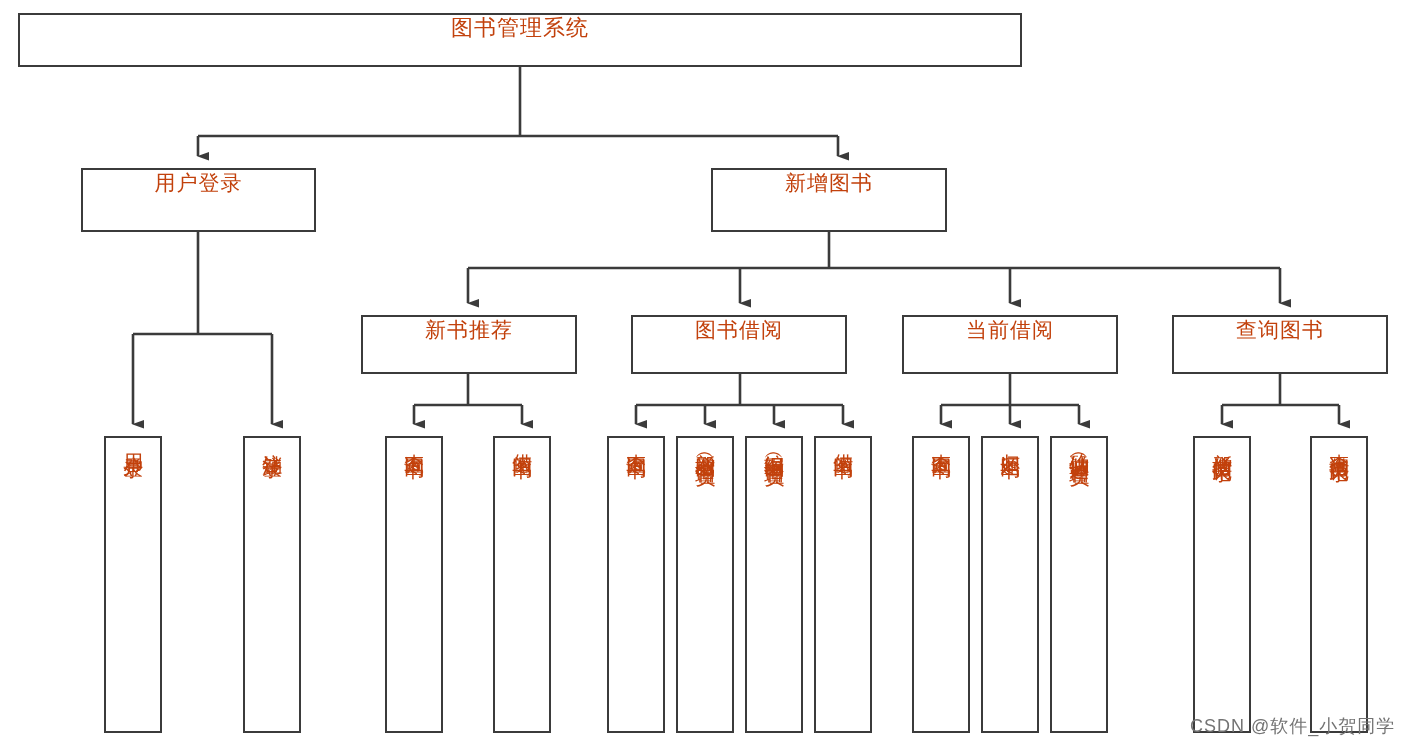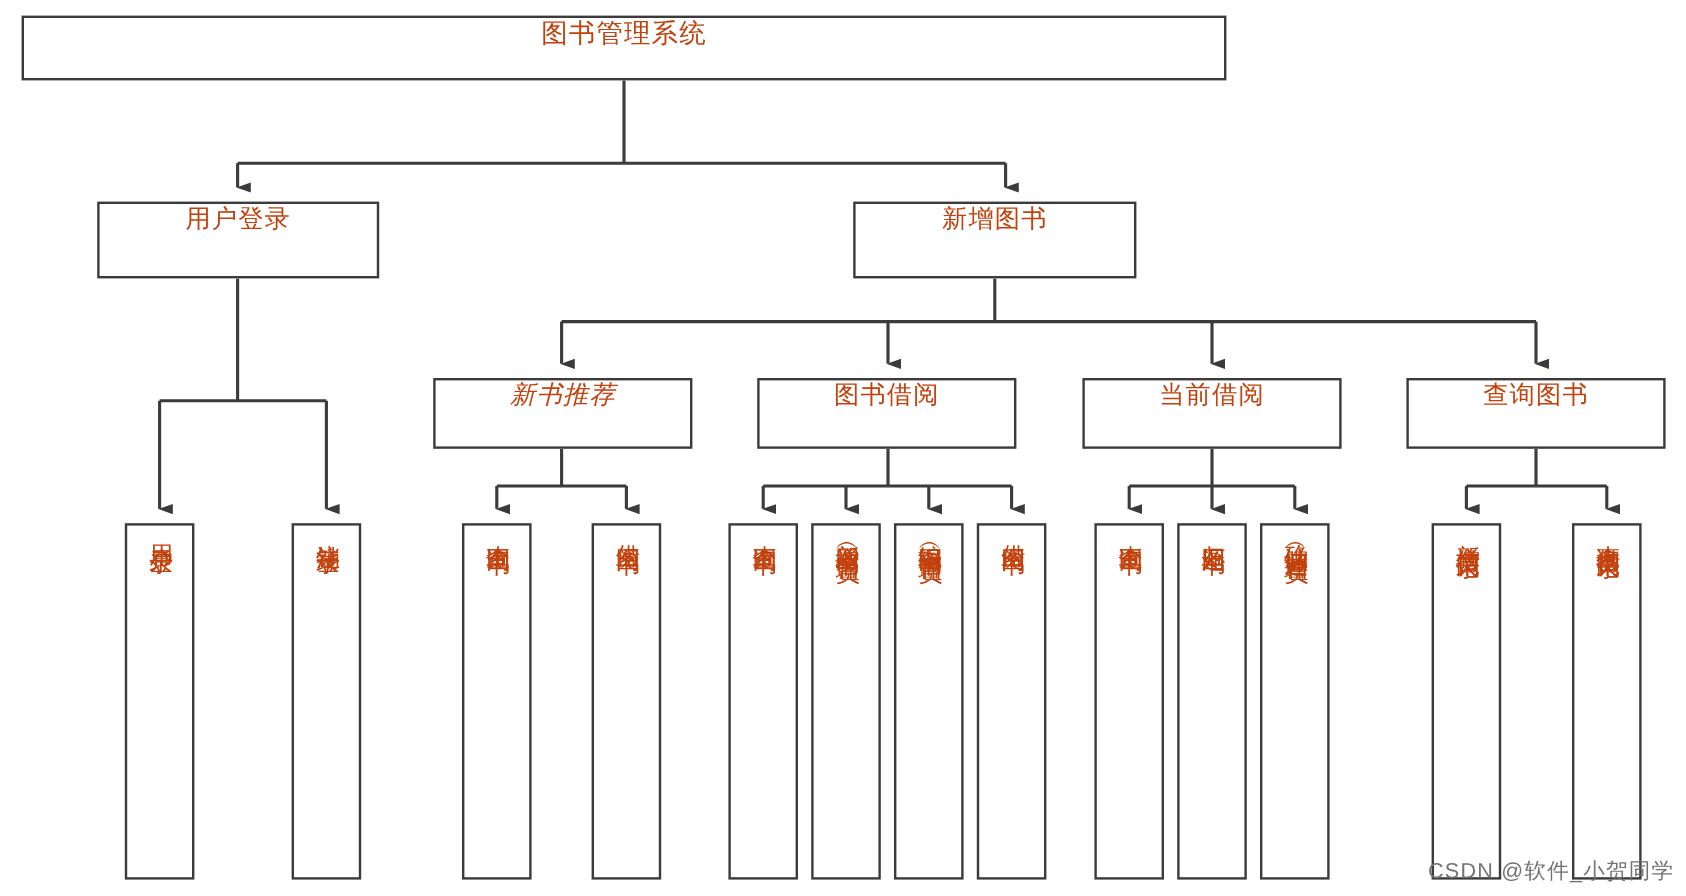--- a/index.html
+++ b/index.html
@@ -122,21 +122,21 @@
     <span>图书管理系统</span>
   </div>
 
   <div class="node h" style="left:81px; top:168px; width:235px; height:64px;">
     <span>用户登录</span>
   </div>
   <div class="node h" style="left:711px; top:168px; width:236px; height:64px;">
     <span>新增图书</span>
   </div>
 
-  <div class="node h" style="left:361px; top:315px; width:216px; height:59px;font-style:italic;">
+  <div class="node h" style="left:361px; top:315px; width:216px; height:59px;">
     <span>新书推荐</span>
   </div>
   <div class="node h" style="left:902px; top:315px; width:216px; height:59px;">
     <span>当前借阅</span>
   </div>
   <div class="node h" style="left:631px; top:315px; width:216px; height:59px;">
     <span>图书借阅</span>
   </div>
   <div class="node h" style="left:1172px; top:315px; width:216px; height:59px;">
     <span>查询图书</span>

